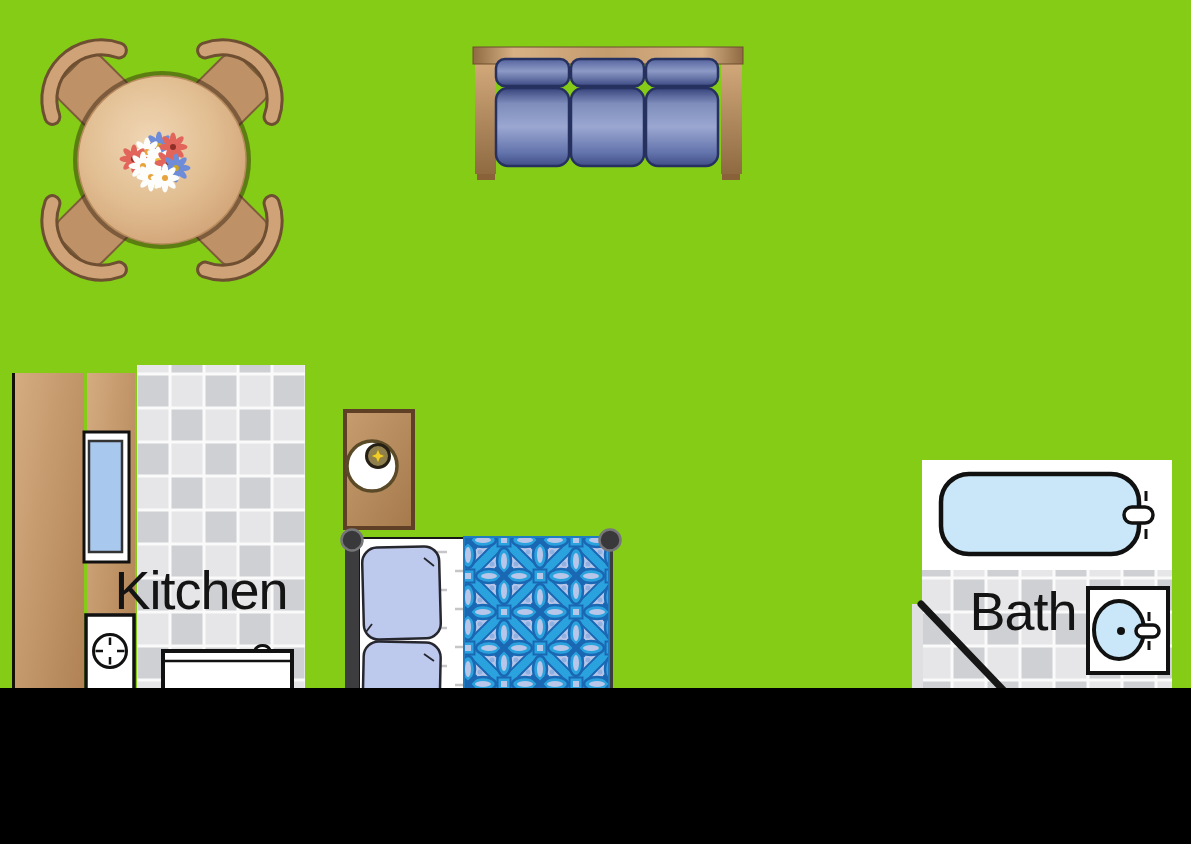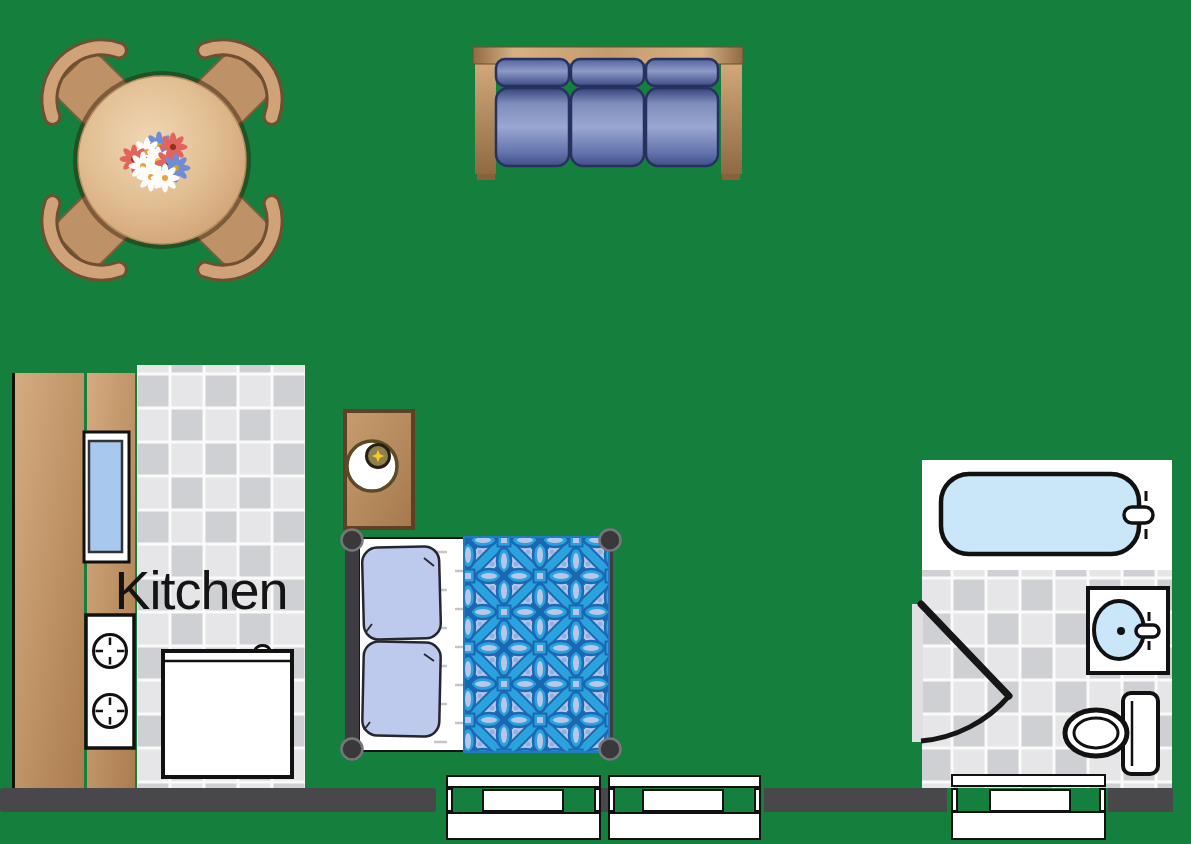--- a/index.html
+++ b/index.html
@@ -1,16 +1,16 @@
 <!DOCTYPE html>
 <html><head>
 <meta charset="utf-8">
 <style>
   html,body{margin:0;padding:0;background:#000;}
-  .stage{position:relative;width:1191px;height:844px;background:#15803d;overflow:hidden;
+  .stage{position:relative;width:1191px;height:688px;background:#84cc16;overflow:hidden;
          font-family:"Liberation Sans",sans-serif;}
   .stage svg{position:absolute;left:0;top:0;}
   .room-label{position:absolute;transform:translate(-50%,-50%);color:#141414;
               font-size:54px;font-weight:400;letter-spacing:-1px;white-space:nowrap;
               font-family:"Liberation Sans",sans-serif;}
   #kitchen-label{left:201px;top:590px;}
   #bath-label{left:1023px;top:611px;}
 </style>
 </head>
 <body>
@@ -287,14 +287,15 @@
         <rect x="952" y="789" width="5" height="22"></rect>
             <rect x="1100" y="789" width="5" height="22"></rect>
         <rect x="990" y="790" width="80" height="21"></rect>
         <rect x="952" y="812" width="153" height="27"></rect>
       </g>
     </g>
   </g>
 </svg>
 
 <div class="room-label" id="kitchen-label">Kitchen</div>
+<div class="room-label" id="bath-label">Bath</div>
 
 </div>
 
 </body></html>

